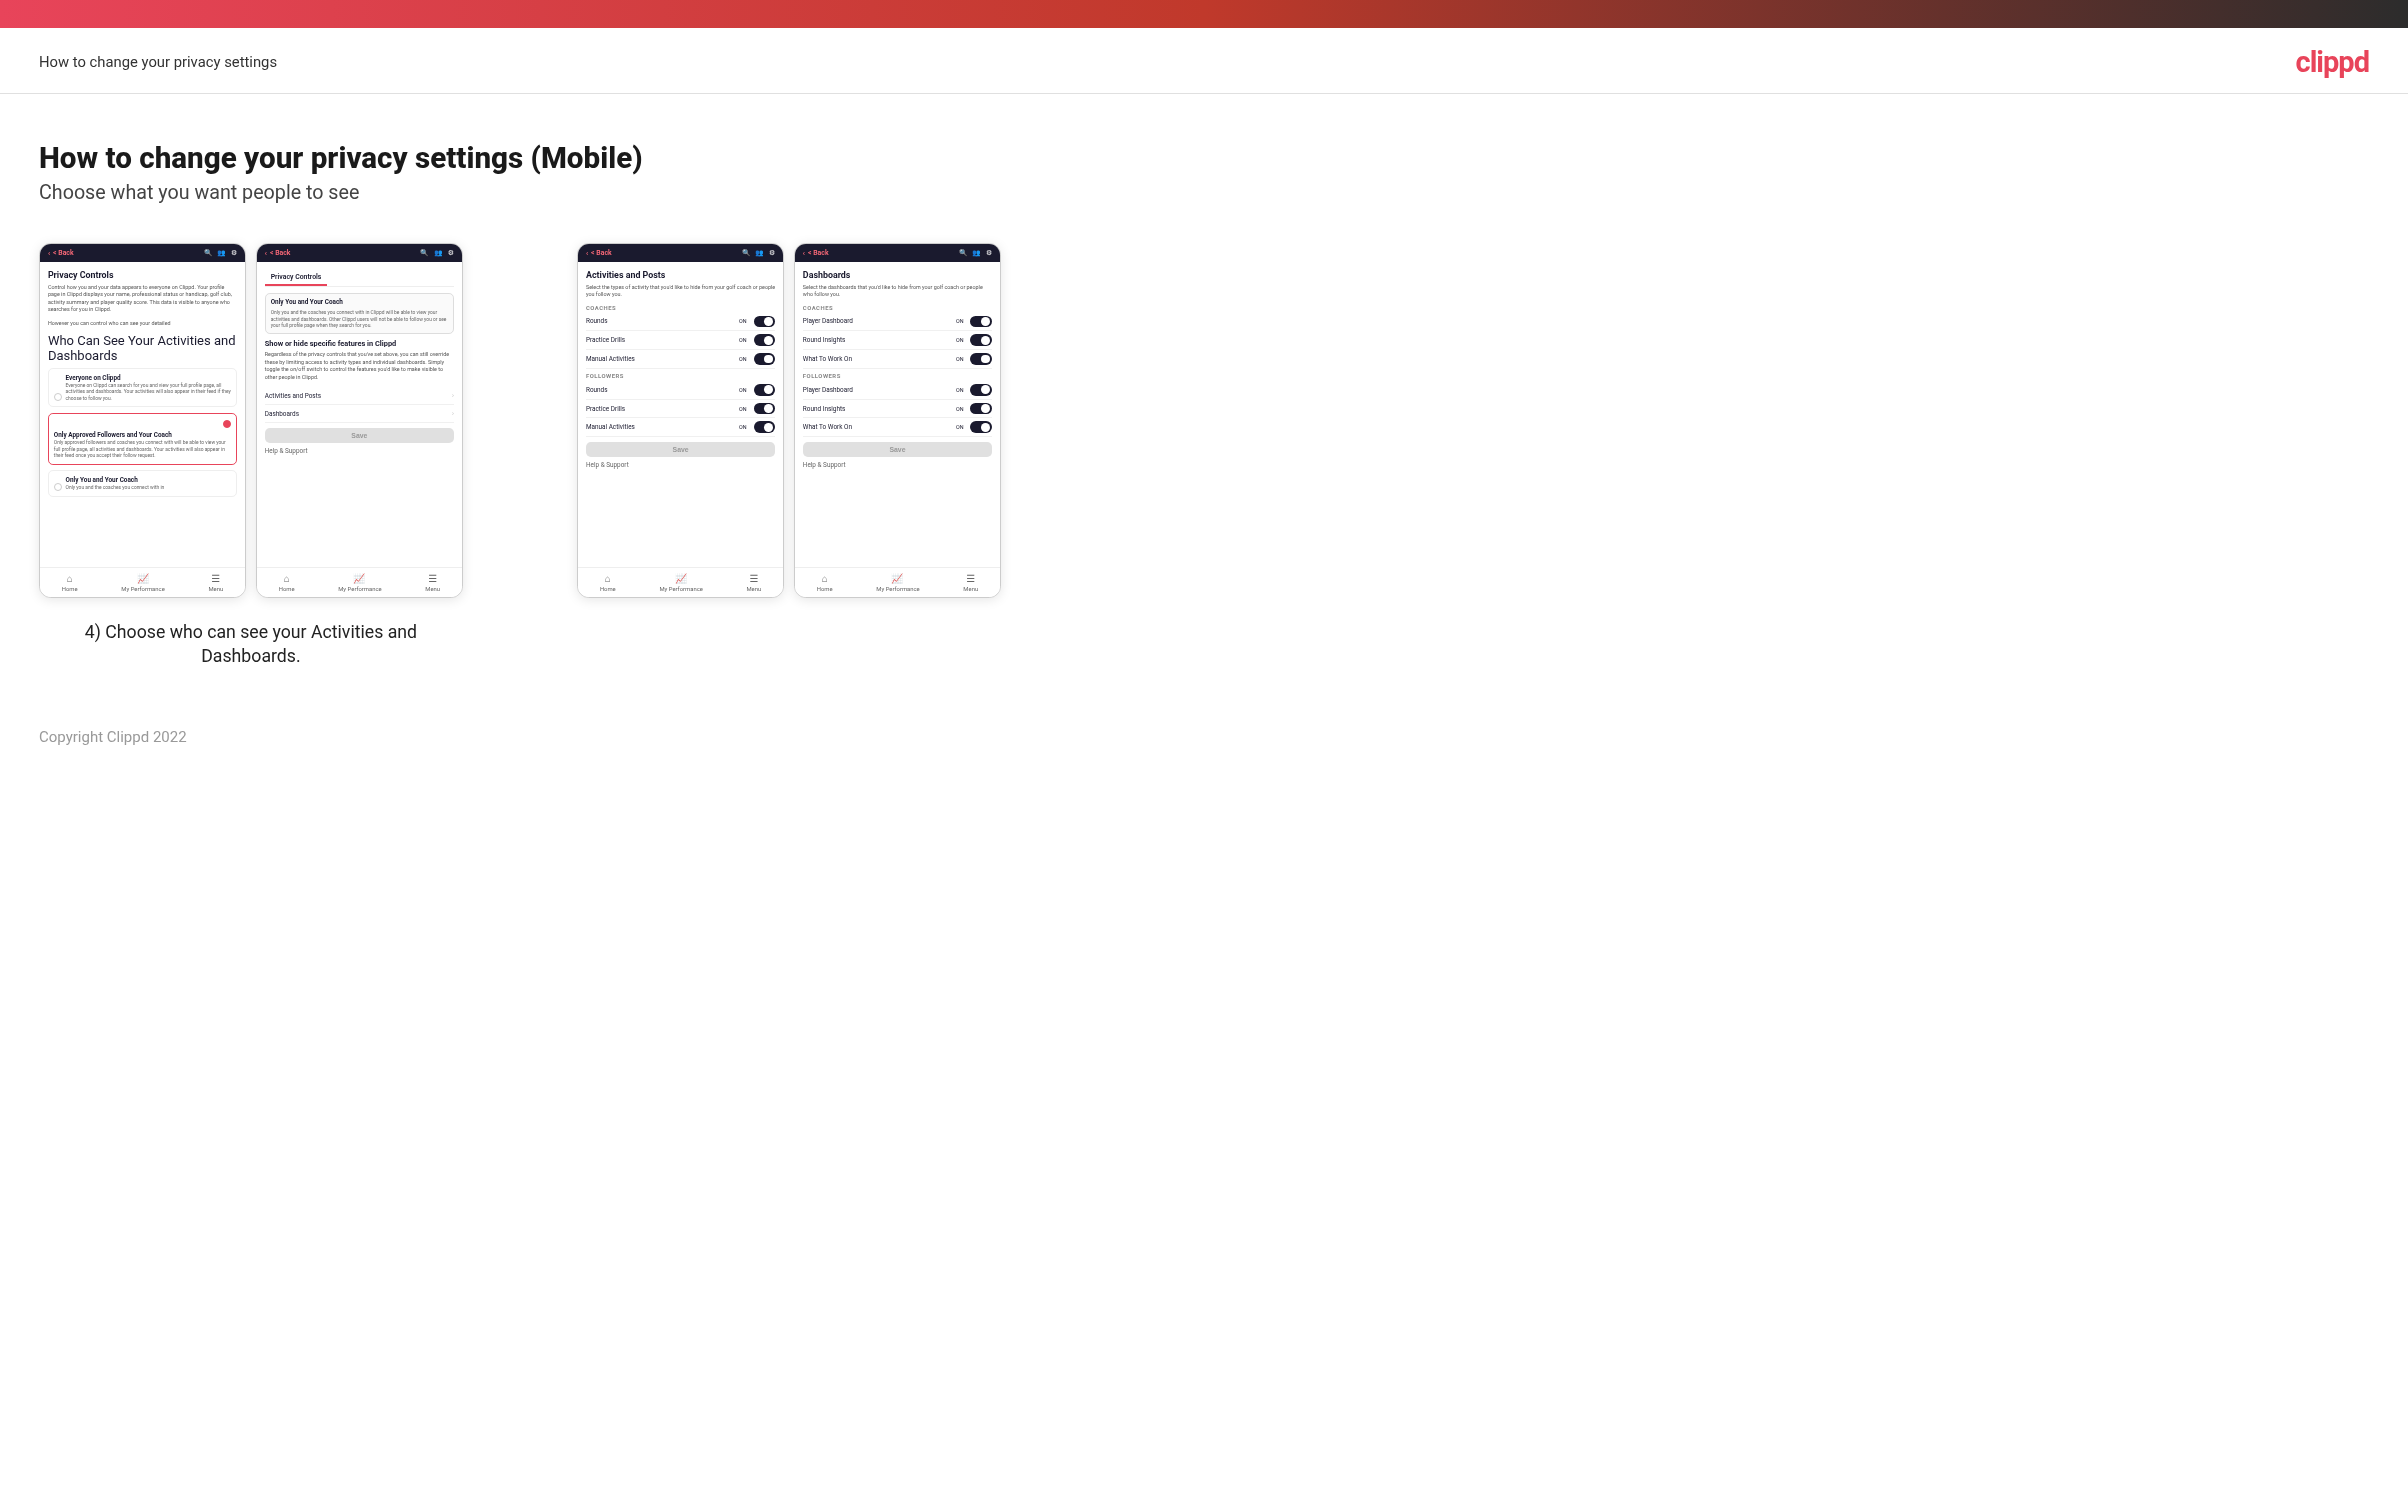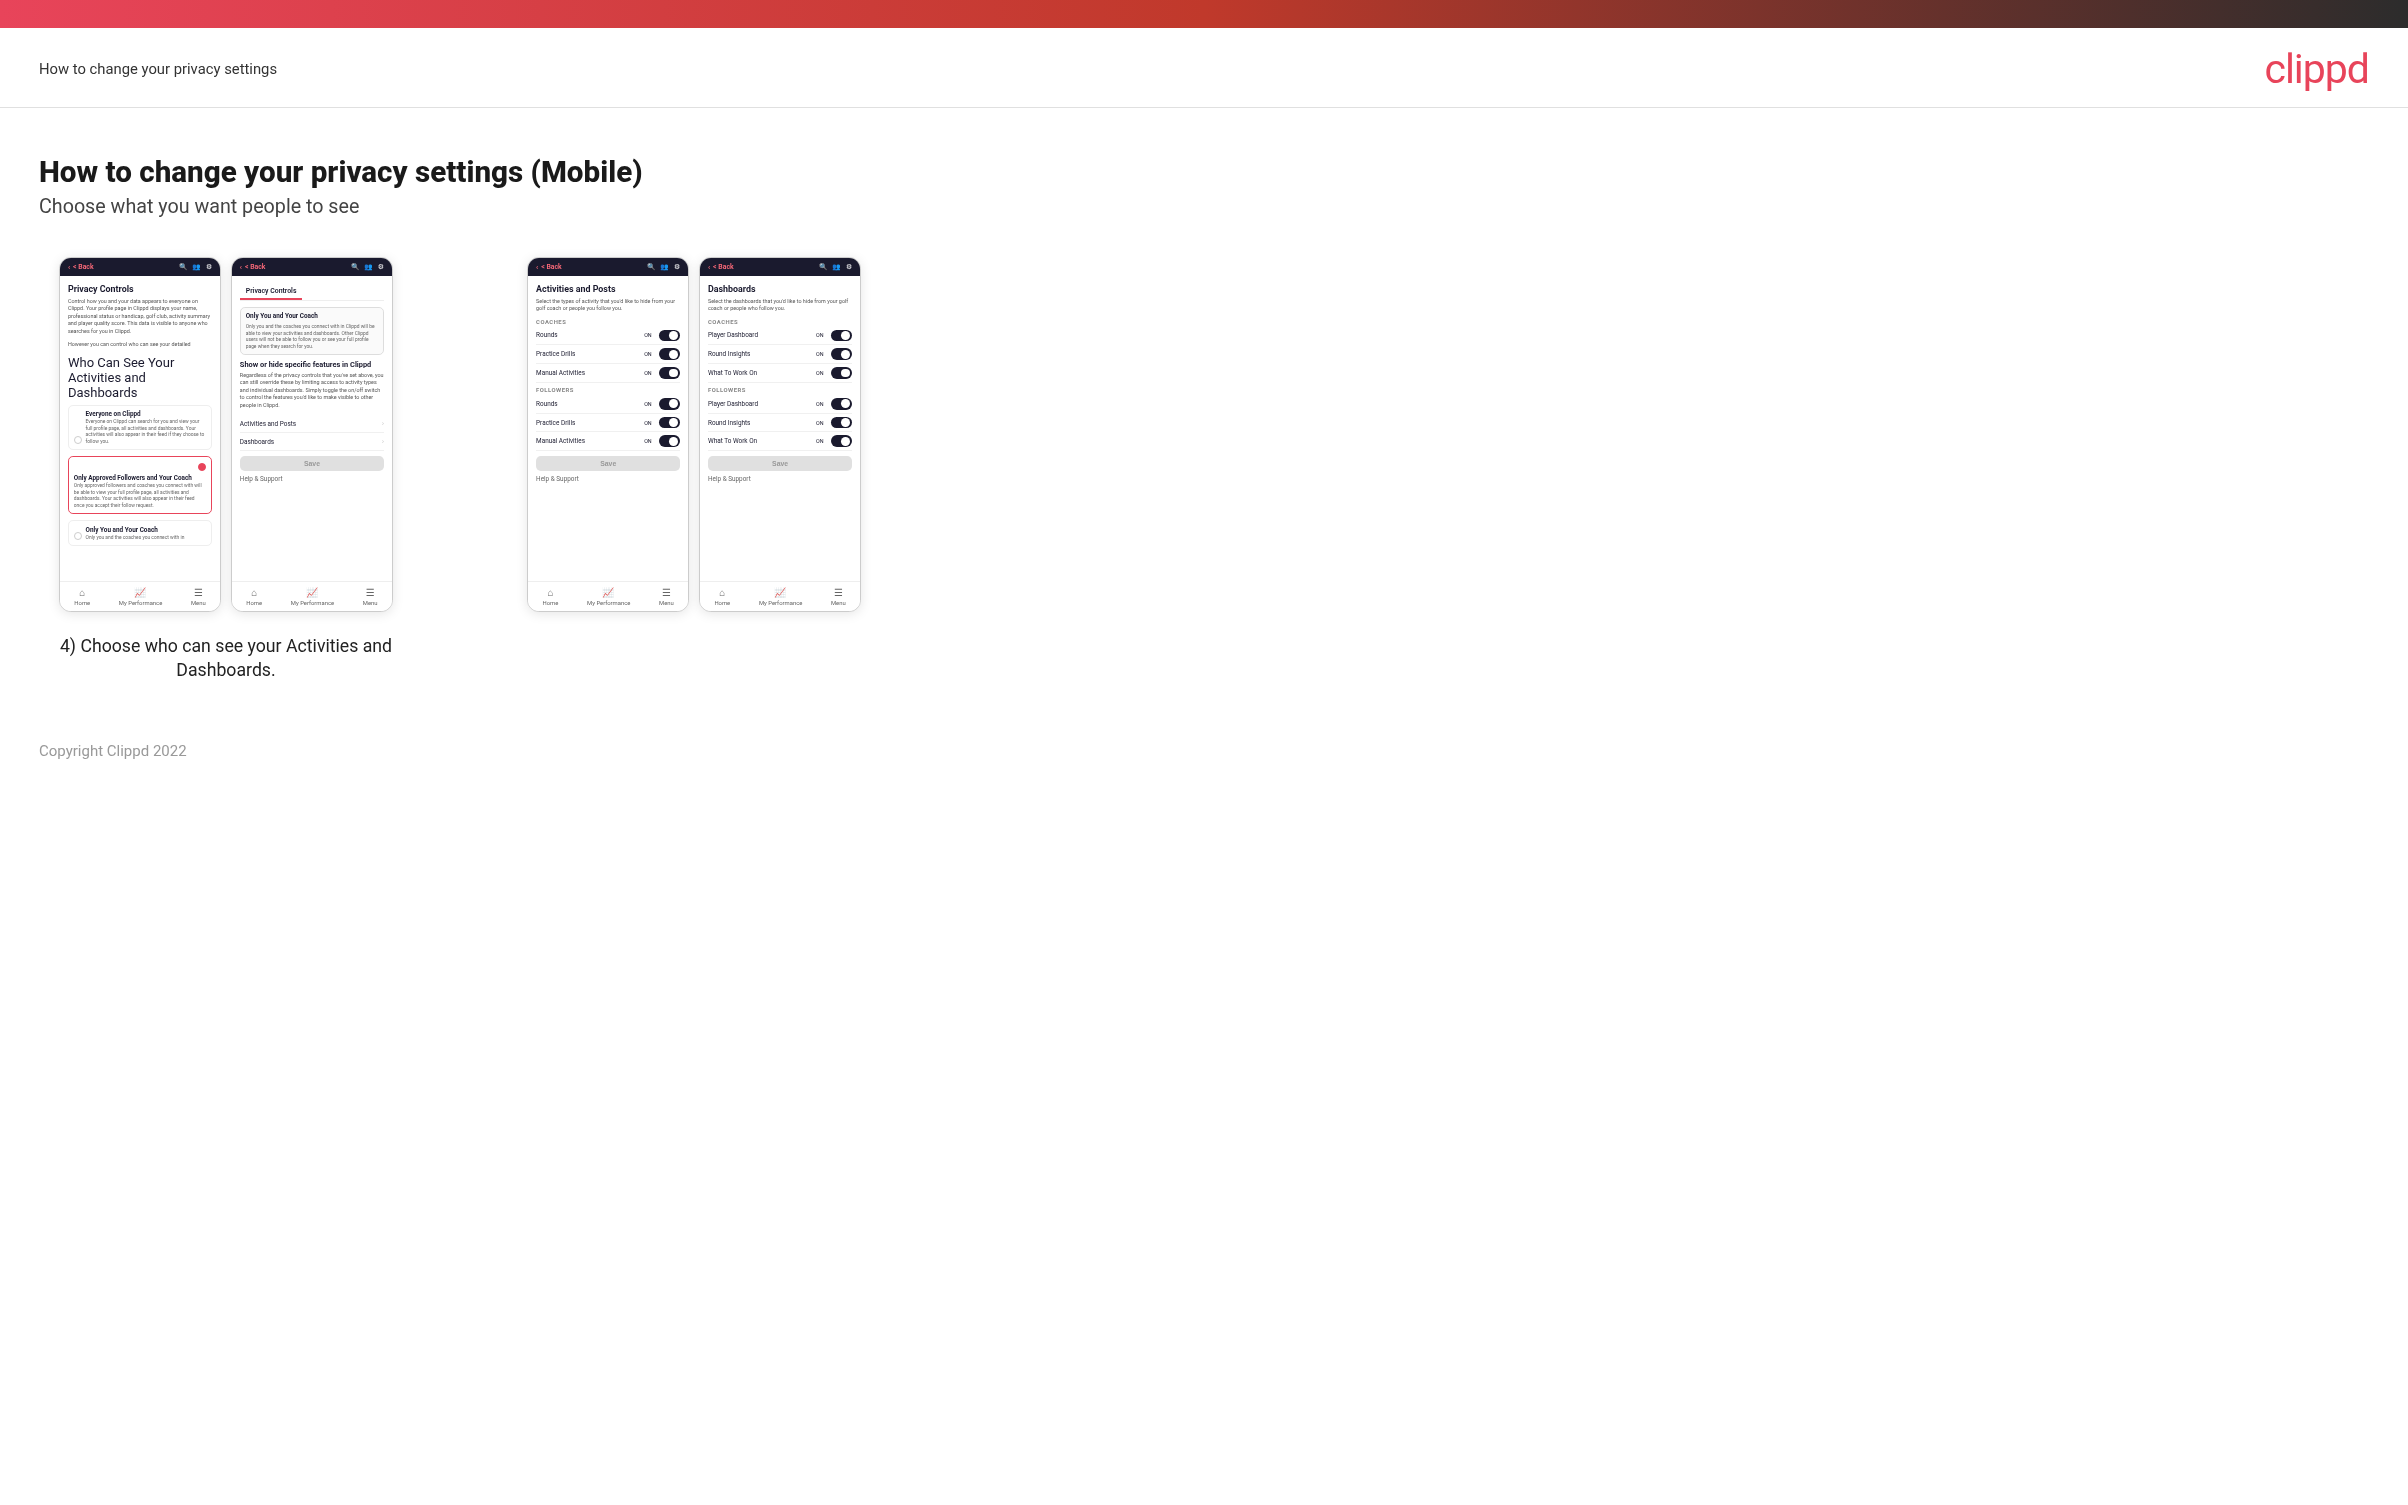--- a/index.html
+++ b/index.html
@@ -17,22 +17,22 @@
       align-items: center;
       justify-content: space-between;
       padding: 17.7px 39px 13.8px 39px;
       border-bottom: 1.5px solid #e0e0e0;
     }
     .header-breadcrumb {
       font-size: 14.8px;
       color: #333;
     }
     .logo {
-      font-size: 41px;
-      font-weight: 400;
+      font-size: 29px;
+      font-weight: 700;
       color: #e8445a;
       letter-spacing: -1px;
     }
     .main-content {
       padding: 47px 39px 39px 39px;
     }
     .page-title {
       font-size: 29.6px;
       font-weight: 800;
       color: #1a1a1a;
@@ -61,21 +61,21 @@
     .caption {
       font-size: 17.7px;
       color: #222;
       margin-top: 21.7px;
       max-width: 374px;
       text-align: center;
       line-height: 1.4;
     }
     
     .phone {
-      width: 162px;
+      width: 207px;
       min-height: 355px;
       background: #fff;
       border-radius: 11.8px;
       border: 1.5px solid #ccc;
       overflow: hidden;
       box-shadow: 0 2px 11.8px rgba(0,0,0,0.10);
       display: flex;
       flex-direction: column;
       font-size: 6.9px;
     }

